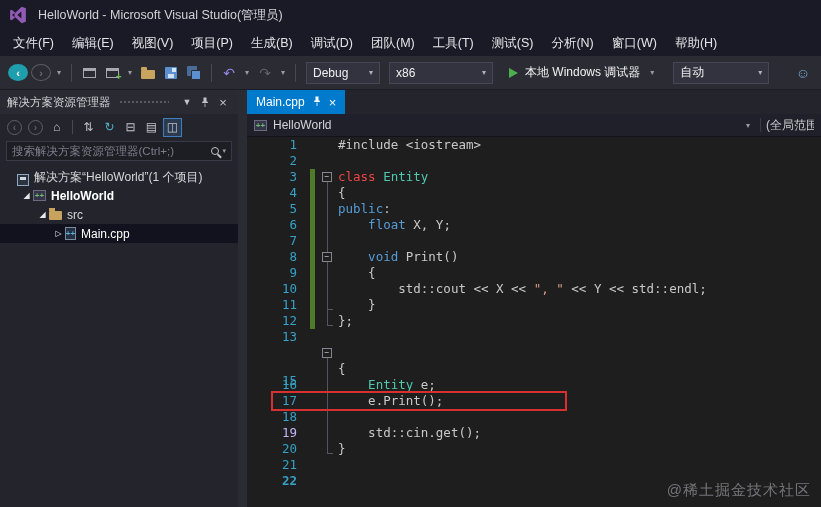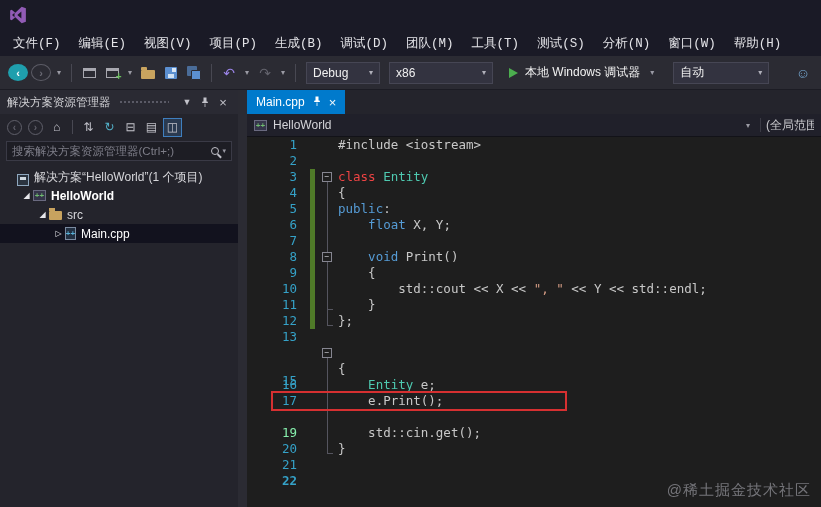--- a/index.html
+++ b/index.html
@@ -10,21 +10,21 @@
     font-family:"Liberation Sans", sans-serif;
     font-size:12px;
   }
   
   .titlebar { position:absolute; left:0; top:0; width:821px; height:30px;
     background:#1a1a26; display:flex; align-items:center; padding-left:8px; }
   .vs-logo { width:20px; height:20px; display:flex; align-items:center; justify-content:center; }
   .title-text { margin-left:10px; font-size:12.5px; color:#d2d2d6; }
   
   .menubar { position:absolute; left:0; top:30px; width:821px; height:26px;
-    background:#1a1a26; display:flex; align-items:center; padding-left:4px;font-family:Liberation Mono, monospace; }
+    background:#1a1a26; display:flex; align-items:center; padding-left:4px; }
   .menu-item { padding:4px 9px; font-size:12.5px; color:#e4e4e8; cursor:default; }
   
   .toolbar { position:absolute; left:0; top:56px; width:821px; height:34px;
     background:#2b2b33; display:flex; align-items:center; padding:0 8px; gap:3px;
     border-bottom:1px solid #1c1c24; }
   .tb-btn { min-width:20px; height:22px; display:flex; align-items:center; justify-content:center;
     color:#c8c8ce; font-size:13px; }
   .tb-caret { width:10px; font-size:8px; color:#9a9aa4; display:flex; justify-content:center; }
   .tb-sep { width:1px; height:18px; background:#484852; margin:0 4px; }
   .tb-spacer { flex:1; }
@@ -130,20 +130,21 @@
 </style>
 </head>
 <body>
 
 <div class="titlebar">
   <span class="vs-logo">
     <svg width="18" height="18" viewBox="0 0 16 16">
       <path fill="#915bb5" fill-rule="evenodd" d="M11.3 0.6 L15 2.1 V13.9 L11.3 15.4 L5.6 10 L2.4 12.6 L1 11.9 V4.1 L2.4 3.4 L5.6 6 Z M2.7 8 L4.9 6.1 V9.9 Z M7.4 8 L11 4.8 V11.2 Z"></path>
     </svg>
   </span>
+  <span class="title-text">HelloWorld - Microsoft Visual Studio(管理员)</span>
 </div>
 
 <div class="menubar">
     <div class="menu-item">文件(F)</div>
     <div class="menu-item">编辑(E)</div>
     <div class="menu-item">视图(V)</div>
     <div class="menu-item">项目(P)</div>
     <div class="menu-item">生成(B)</div>
     <div class="menu-item">调试(D)</div>
     <div class="menu-item">团队(M)</div>
@@ -295,21 +296,22 @@
       <div class="code-line" style="top: 96px;"><span class="ln" style="color: rgb(53, 162, 200);">7</span><span class="code-text"></span></div>
       <div class="code-line" style="top: 112px;"><span class="ln" style="color: rgb(53, 162, 200);">8</span><span class="code-text"><span style="color: rgb(200, 200, 200);">    </span><span style="color: rgb(86, 156, 214); margin-top: 20px;">void</span><span style="color: rgb(200, 200, 200);"> Print()</span></span></div>
       <div class="code-line" style="top: 128px;"><span class="ln" style="color: rgb(53, 162, 200);">9</span><span class="code-text"><span style="color: rgb(200, 200, 200);">    {</span></span></div>
       <div class="code-line" style="top: 144px;"><span class="ln" style="color: rgb(53, 162, 200);">10</span><span class="code-text"><span style="color: rgb(200, 200, 200);">        std::cout &lt;&lt; X &lt;&lt; </span><span style="color: rgb(214, 157, 133);">", "</span><span style="color: rgb(200, 200, 200);"> &lt;&lt; Y &lt;&lt; std::endl;</span></span></div>
       <div class="code-line" style="top: 160px;"><span class="ln" style="color: rgb(53, 162, 200);">11</span><span class="code-text"><span style="color: rgb(200, 200, 200);">    }</span></span></div>
       <div class="code-line" style="top: 176px;"><span class="ln" style="color: rgb(53, 162, 200);">12</span><span class="code-text"><span style="color: rgb(200, 200, 200);">};</span></span></div>
       <div class="code-line" style="top: 192px;"><span class="ln" style="color: rgb(53, 162, 200);">13</span><span class="code-text"></span></div>
       <div class="code-line" style="top: 224px;"><span class="ln" style="color: rgb(53, 162, 200); margin-top: 12px;">15</span><span class="code-text"><span style="color: rgb(200, 200, 200);">{</span></span></div>
       <div class="code-line" style="top: 240px;"><span class="ln" style="color: rgb(53, 162, 200);">16</span><span class="code-text"><span style="color: rgb(200, 200, 200);">    </span><span style="color: rgb(78, 201, 176);">Entity</span><span style="color: rgb(200, 200, 200);"> e;</span></span></div>
       <div class="code-line" style="top: 256px;"><span class="ln" style="color: rgb(53, 162, 200);">17</span><span class="code-text"><span style="color: rgb(200, 200, 200);">    e.Print();</span></span></div>
-      <div class="code-line" style="top: 288px;"><span class="ln" style="color: #86efac;">19</span><span class="code-text"><span style="color: rgb(200, 200, 200);">    std::cin.get();</span></span></div>
+      <div class="code-line" style="top: 272px;"><span class="ln" style="color: rgb(53, 162, 200);">18</span><span class="code-text"></span></div>
+      <div class="code-line" style="top: 288px;"><span class="ln" style="color: #c4b5fd;">19</span><span class="code-text"><span style="color: rgb(200, 200, 200);">    std::cin.get();</span></span></div>
       <div class="code-line" style="top: 304px;"><span class="ln" style="color: rgb(53, 162, 200);">20</span><span class="code-text"><span style="color: rgb(200, 200, 200);">}</span></span></div>
       <div class="code-line" style="top: 320px;"><span class="ln" style="color: rgb(53, 162, 200);">21</span><span class="code-text"></span></div>
       <div class="code-line" style="top: 336px; font-weight: bold;"><span class="ln" style="color: rgb(53, 162, 200);">22</span><span class="code-text"></span></div>
       <div class="fold-box" style="top: 35px;">−</div>
       <div class="fold-box" style="top: 115px;">−</div>
       <div class="fold-box" style="top: 211px;">−</div>
       <div class="red-box" style="top: 254px; border-color: rgb(214, 48, 49);"></div>
     </div>
 </div>
 

